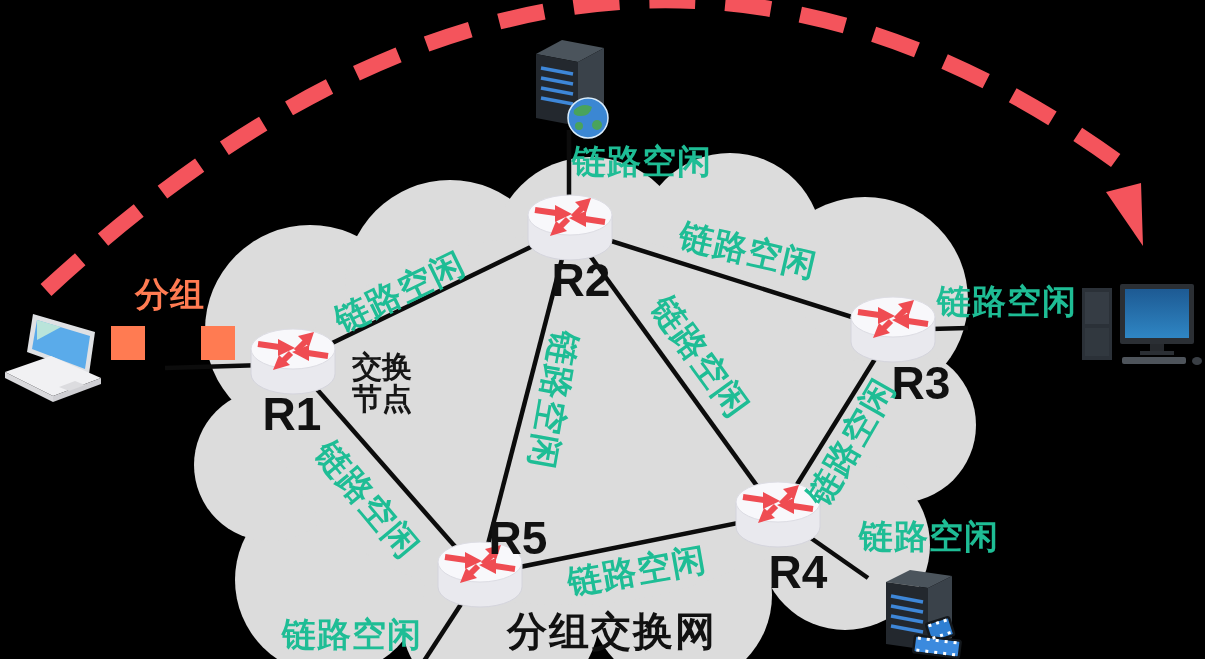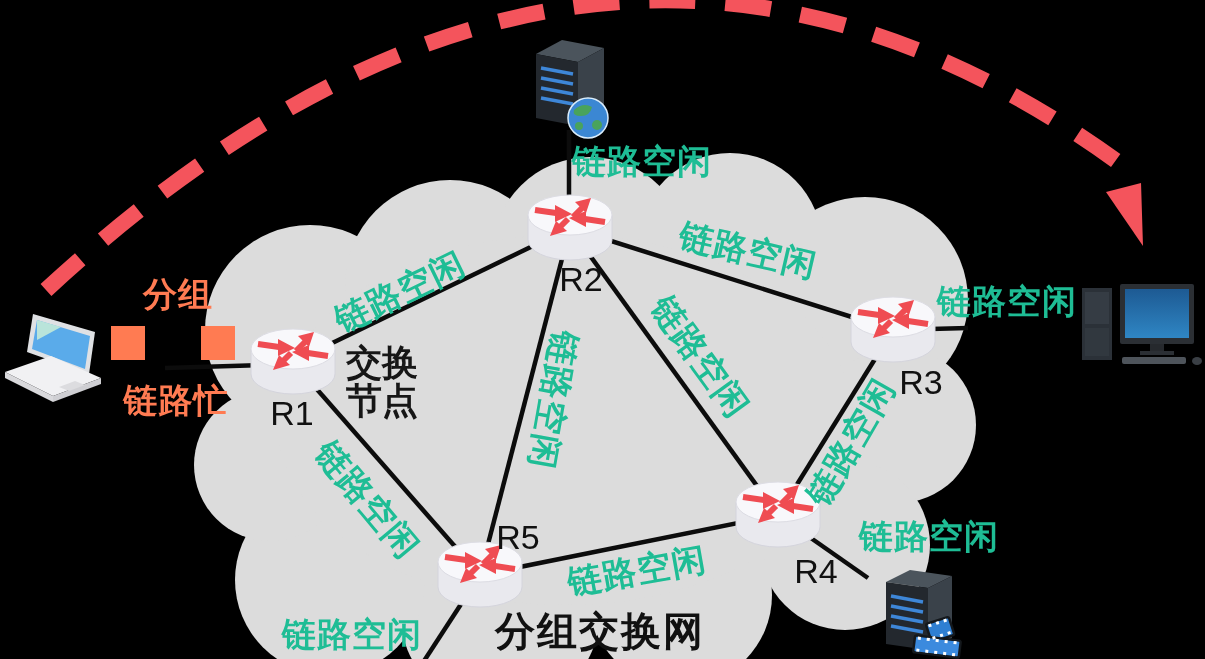--- a/index.html
+++ b/index.html
@@ -17,23 +17,23 @@
   .route-head{fill:var(--route,#f4545c);}
   .lbl{
     position:absolute;
     transform:translate(-50%,-50%) rotate(var(--r,0deg));
     white-space:nowrap;
     font-weight:800;
     line-height:1.05;
   }
   .idle{color:var(--idle,#1ebd95);font-size:34px;letter-spacing:1px;}
   .busy{color:var(--busy,#ff7b52);font-size:34px;letter-spacing:1px;}
-  .node-id{color:#111;font-size:34px;font-weight:400;}
-  .black-note{color:#161616;font-size:36px;text-align:right;}
-  .net-title{color:#111;font-size:40px;letter-spacing:2px;}
+  .node-id{color:#111;font-size:46px;font-weight:700;}
+  .black-note{color:#161616;font-size:30px;text-align:right;}
+  .net-title{color:#111;font-size:40px;letter-spacing:2px;margin-left:12px;}
   .packet-square{
     position:absolute;width:34px;height:34px;
     background:var(--busy,#ff7b52);
   }
   .router{position:absolute;width:86px;height:68px;}
   .device{position:absolute;}
 </style>
 </head>
 <body>
 
@@ -188,25 +188,24 @@
   <svg class="router" style="left:735px;top:481px" viewBox="0 0 86 68">
       <use href="#routerShape"></use>
     </svg>
   <svg class="router" style="left:437px;top:541px" viewBox="0 0 86 68">
       <use href="#routerShape"></use>
     </svg>
 
   <div class="lbl node-id" style="left:292px;top:414px">R1</div>
   <div class="lbl node-id" style="left:581px;top:280px">R2</div>
   <div class="lbl node-id" style="left:921px;top:383px">R3</div>
-  <div class="lbl node-id" style="left:816px;top:572px">R4</div>
+  <div class="lbl node-id" style="left:798px;top:572px">R4</div>
   <div class="lbl node-id" style="left:518px;top:538px">R5</div>
 
-  <div class="lbl busy" style="left:178px;top:295px">分组</div>
-  <div class="lbl busy" style="left:176px;top:401px">链路忙</div>
+  <div class="lbl busy" style="left:170px;top:295px">分组</div>
 
   <div class="lbl black-note" style="left:382px;top:382px">
     <div>交换</div>
     <div>节点</div>
   </div>
   <div class="lbl net-title" style="left:600px;top:631px">分组交换网</div>
 
   <div class="lbl idle" style="left:642px;top:162px">链路空闲</div>
   <div class="lbl idle" style="left:400px;top:292px;--r:-26deg">链路空闲</div>
   <div class="lbl idle" style="left:748px;top:251px;--r:13deg">链路空闲</div>

